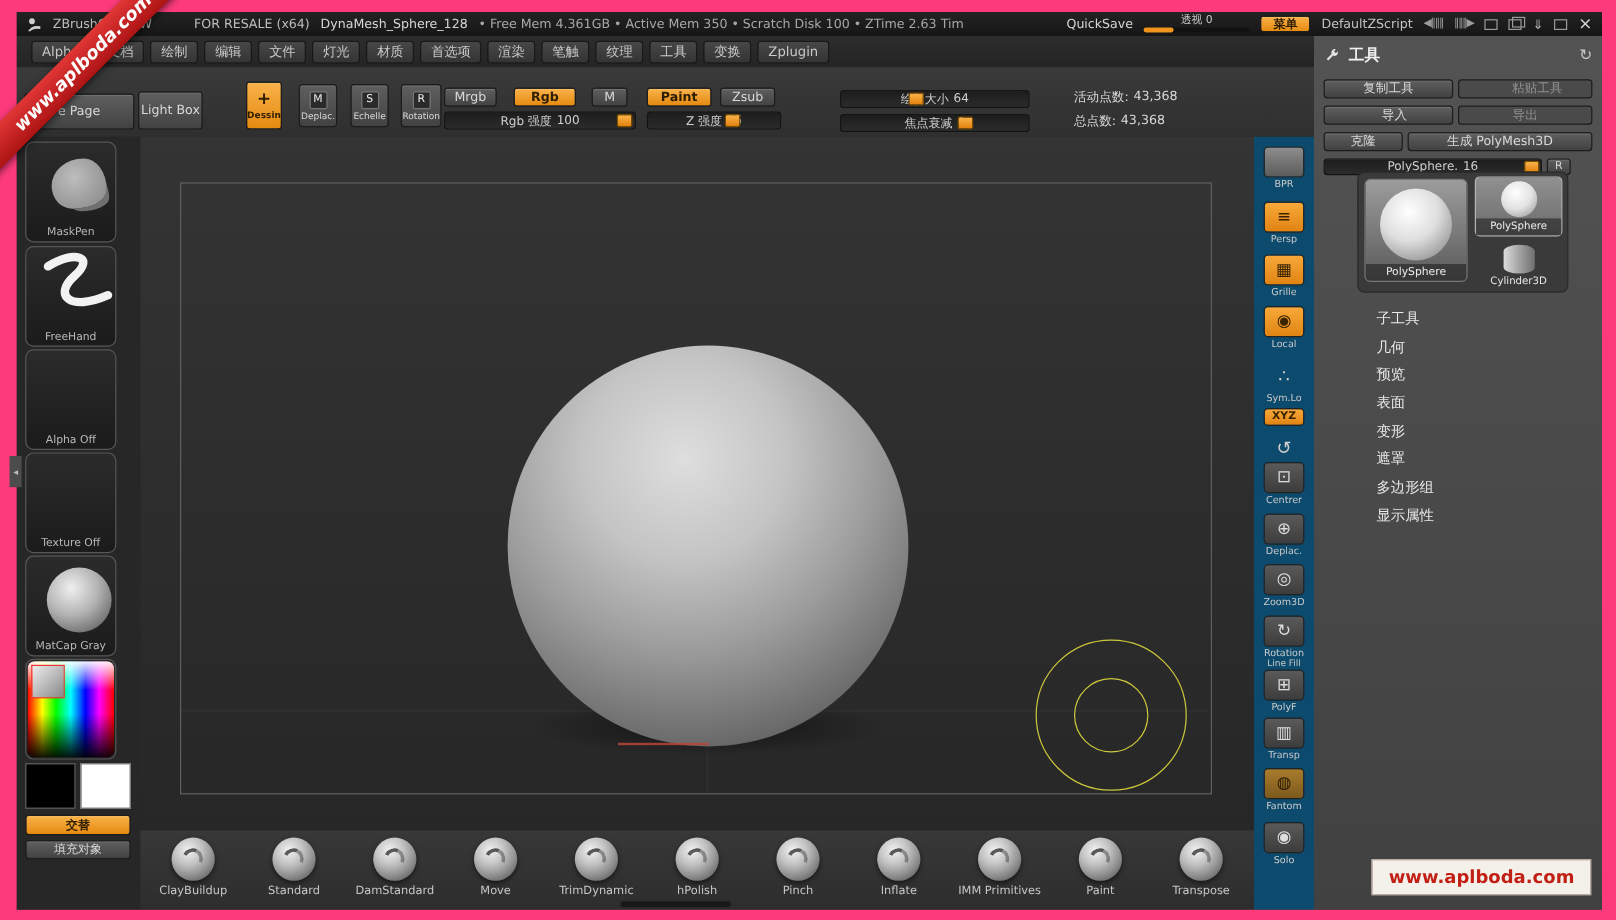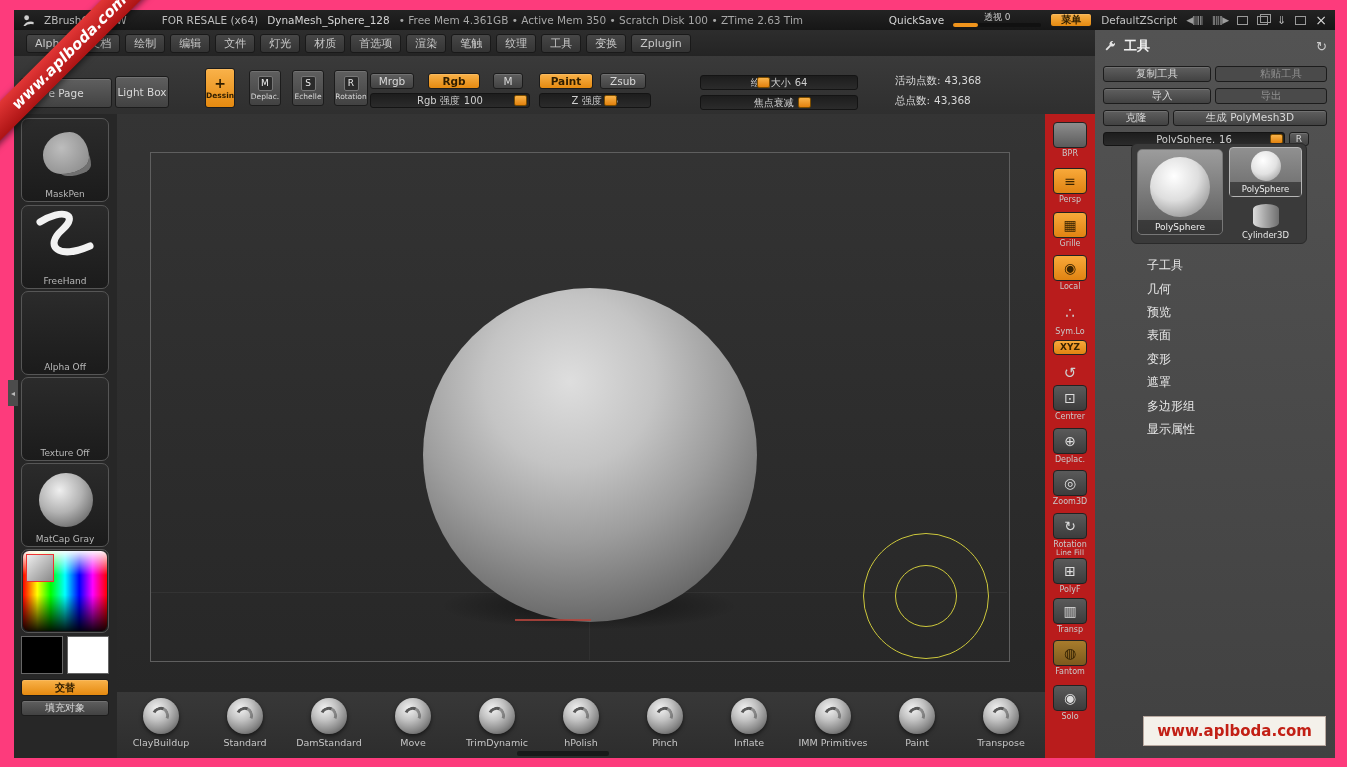--- a/index.html
+++ b/index.html
@@ -41,21 +41,21 @@
   .shelf{position:absolute;left:0;top:46px;width:1081px;height:58px;background:linear-gradient(#3a3a3a,#2f2f2f);}
   .shelf .abs{position:absolute;}
   .tool-big{flex-direction:column;gap:1px;padding:2px;}
   .tool-big .keybox{width:13px;height:13px;background:#2a2a2a;border:1px solid #777;color:#eee;font-size:9px;
                     display:flex;align-items:center;justify-content:center;border-radius:2px;}
   .tool-big .tlab{font-size:7.5px;}
   .pointstat{position:absolute;font-size:10.5px;color:#d8d8d8;display:flex;gap:4px;}
 
   
   .left-panel{position:absolute;left:0;top:104px;width:103px;bottom:0;background:#272727;}
-  .tile{position:absolute;left:7px;width:88px;background:linear-gradient(#2b2b2b,#1b1b1b);
+  .tile{position:absolute;left:7px;width:76px;background:linear-gradient(#2b2b2b,#1b1b1b);
         border:1px solid #565656;border-radius:7px;box-sizing:border-box;}
   .tile .tlabel{position:absolute;left:0;right:0;bottom:2px;text-align:center;font-size:9px;color:#b8b8b8;}
   .blob{position:absolute;left:21px;top:13px;width:46px;height:42px;background:radial-gradient(circle at 40% 38%,#bdbdbd,#858585);
         border-radius:58% 42% 62% 38% / 55% 62% 38% 45%;box-shadow:7px 7px 0 -5px #707070;}
   .mcball{position:absolute;left:17px;top:9px;width:54px;height:54px;border-radius:50%;
         background:radial-gradient(circle at 38% 32%,#efefef,#b3b3b3 45%,#6e6e6e 80%,#484848);}
   .huebox{position:absolute;inset:1px;border-radius:6px;
         background:linear-gradient(to bottom,rgba(255,255,255,.95),rgba(255,255,255,0) 30%,rgba(0,0,0,0) 55%,rgba(0,0,0,.92)),
                    linear-gradient(to right,#f00,#ff0 17%,#0f0 33%,#0ff 50%,#00f 67%,#f0f 83%,#f00);}
   .huebox .sub{position:absolute;left:3px;top:3px;width:26px;height:26px;border:1px solid #e33;
@@ -66,21 +66,21 @@
   .canvas{position:absolute;left:103px;top:104px;width:928px;height:578px;
           background:linear-gradient(#343434,#2c2c2c 60%,#272727);overflow:hidden;}
   .inner-frame{position:absolute;left:33px;top:38px;width:858px;height:508px;border:1px solid #5f5f5f;}
   .sphere{position:absolute;left:306px;top:174px;width:334px;height:334px;border-radius:50%;
           background:radial-gradient(circle at 44% 28%,#dedede,#c4c4c4 28%,#9d9d9d 52%,#6b6b6b 78%,#3d3d3d 97%);}
   .sphere-shadow{position:absolute;left:322px;top:468px;width:300px;height:48px;
           background:radial-gradient(ellipse at center,rgba(0,0,0,.55),rgba(0,0,0,0) 70%);}
   .cursor-ring{position:absolute;border:1.5px solid #cdc83c;border-radius:50%;}
 
   
-  .right-strip{position:absolute;left:1031px;top:104px;width:50px;bottom:0;background:#b91c1c;}
+  .right-strip{position:absolute;left:1031px;top:104px;width:50px;bottom:0;background:#0c4a6e;}
   .strip-item{position:absolute;left:5px;width:40px;display:flex;flex-direction:column;align-items:center;
               color:#c9c9c9;font-size:8px;line-height:9px;}
   .strip-item .sicon{width:34px;height:26px;border-radius:4px;background:linear-gradient(#5a5a5a,#3c3c3c);
               border:1px solid #222;display:flex;align-items:center;justify-content:center;font-size:14px;color:#ddd;box-sizing:border-box;}
   .strip-item.on .sicon{background:linear-gradient(#f8a93a,#e08312);color:#3a2400;}
   .strip-item.dimon .sicon{background:linear-gradient(#a87c2c,#7c591d);color:#2c1d00;}
   .strip-item.pill .sicon{height:15px;font-size:9px;font-weight:bold;}
   .strip-item.bare .sicon{background:none;border:none;font-size:15px;color:#cfcfcf;}
   .strip-item .stop{font-size:7.5px;color:#c9c9c9;margin-bottom:1px;}
   .strip-item .slab{margin-top:1px;}

